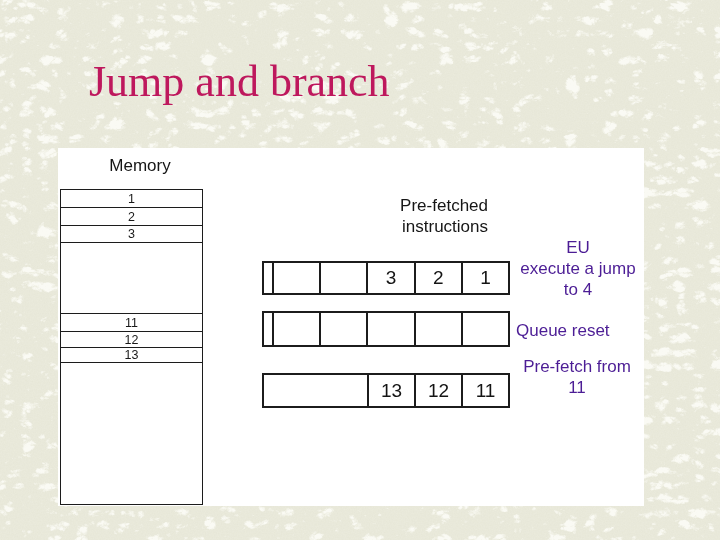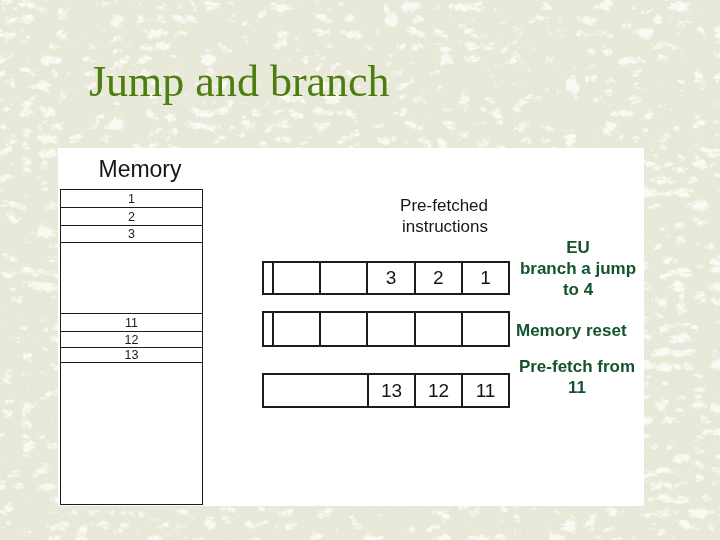--- a/index.html
+++ b/index.html
@@ -2,27 +2,27 @@
 <html><head>
 <meta charset="utf-8">
 <style>
   html,body{margin:0;padding:0;background:#e7e7d8;}
   .slide{position:relative;width:720px;height:540px;overflow:hidden;
          font-family:"Liberation Sans","DejaVu Sans",sans-serif;}
   .bg{position:absolute;left:0;top:0;width:720px;height:540px;display:block;}
 
   .title{position:absolute;left:89px;top:60px;margin:0;
          font-family:"Liberation Serif","DejaVu Serif",serif;
-         font-weight:400;font-size:44px;line-height:44px;color:#4d7c0f;
+         font-weight:400;font-size:44px;line-height:44px;color:#be185d;
          white-space:nowrap;}
 
   .panel{position:absolute;left:58px;top:148px;width:586px;height:358px;background:#ffffff;}
 
   .memlabel{position:absolute;left:22px;top:8px;width:120px;text-align:center;
-            font-size:23px;color:#161616;}
+            font-size:17px;color:#161616;}
   .membox{position:absolute;left:2px;top:41px;width:143px;height:316px;
           border:1.5px solid #1c1c1c;box-sizing:border-box;background:#ffffff;
           display:flex;flex-direction:column;}
   .mrow{border-bottom:1.5px solid #1c1c1c;box-sizing:border-box;
         display:flex;align-items:center;justify-content:center;
         font-size:12.5px;color:#1a1a1a;}
   .mr0,.mr1,.mr4{height:18px;}
   .mr2{height:17px;}
   .mr3{height:71px;}
   .mr5{height:16px;}
@@ -37,21 +37,21 @@
   .q1{top:113px;height:34px;}
   .q2{top:163px;height:36px;}
   .q3{top:225px;height:35px;}
   .qc{flex:1;border-left:2px solid #1c1c1c;box-sizing:border-box;
       display:flex;align-items:center;justify-content:center;
       font-size:19px;color:#141414;}
   .qc.first{border-left:none;}
   .qc.narrow{flex:0 0 8px;}
   .qc.wide{flex:0 0 103px;}
 
-  .ann{position:absolute;font-size:17px;line-height:21px;color:#14532d;text-align:center;font-weight:bold;}
+  .ann{position:absolute;font-size:17px;line-height:21px;color:#4c1d95;text-align:center;}
   .ann1{left:447px;top:89px;width:146px;}
   .ann2{left:458px;top:172px;width:140px;text-align:left;}
   .ann3{left:448px;top:208px;width:142px;}
 </style>
 </head>
 <body>
 
 <div class="slide">
 
   <svg class="bg" width="720" height="540" viewBox="0 0 720 540" aria-hidden="true">
@@ -118,26 +118,26 @@
 
     <div class="queue q3">
       <div class="qc wide first"></div>
       <div class="qc">13</div>
       <div class="qc">12</div>
       <div class="qc">11</div>
     </div>
 
     <div class="ann ann1">
       <div>EU</div>
-      <div>branch a jump</div>
+      <div>execute a jump</div>
       <div>to 4</div>
     </div>
 
     <div class="ann ann2">
-      <div>Memory reset</div>
+      <div>Queue reset</div>
     </div>
 
     <div class="ann ann3">
       <div>Pre-fetch from</div>
       <div>11</div>
     </div>
 
   </div>
 </div>
 

